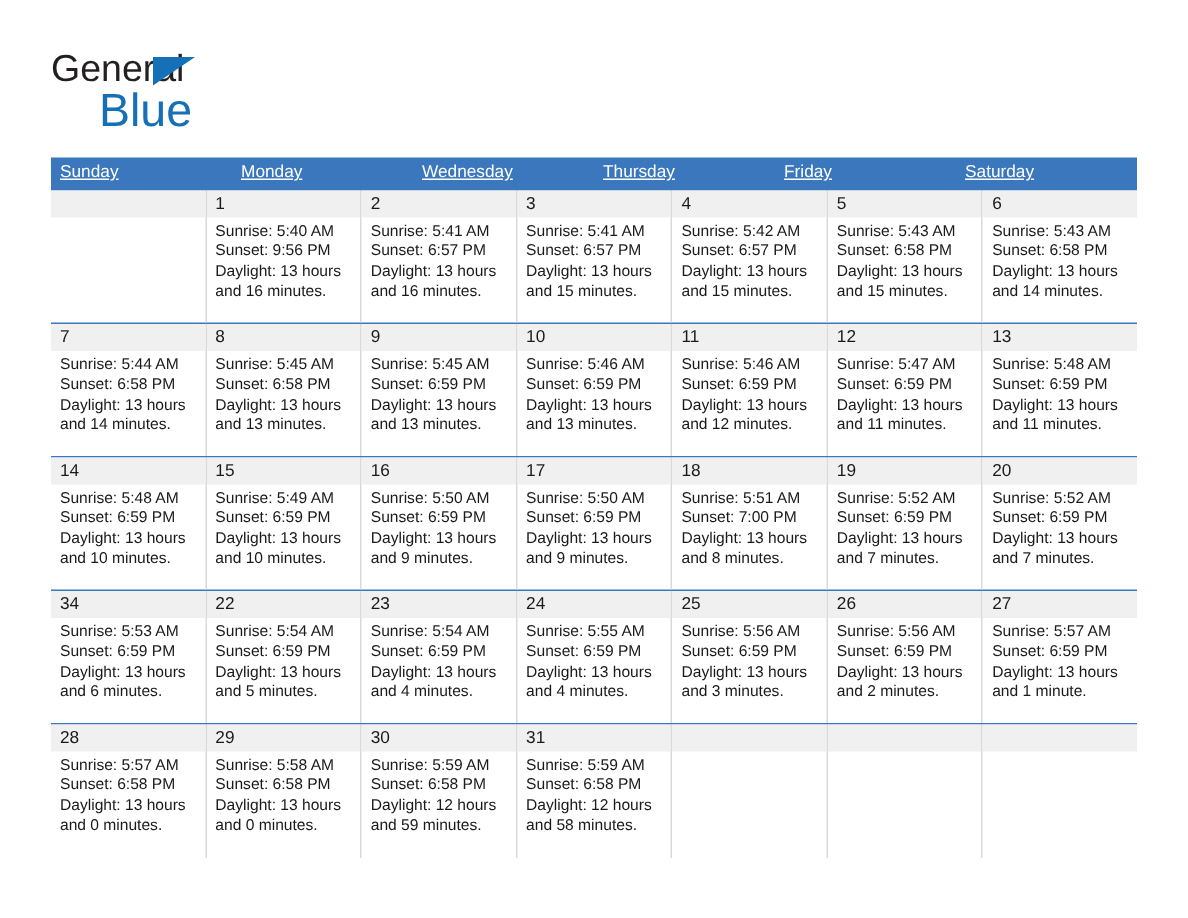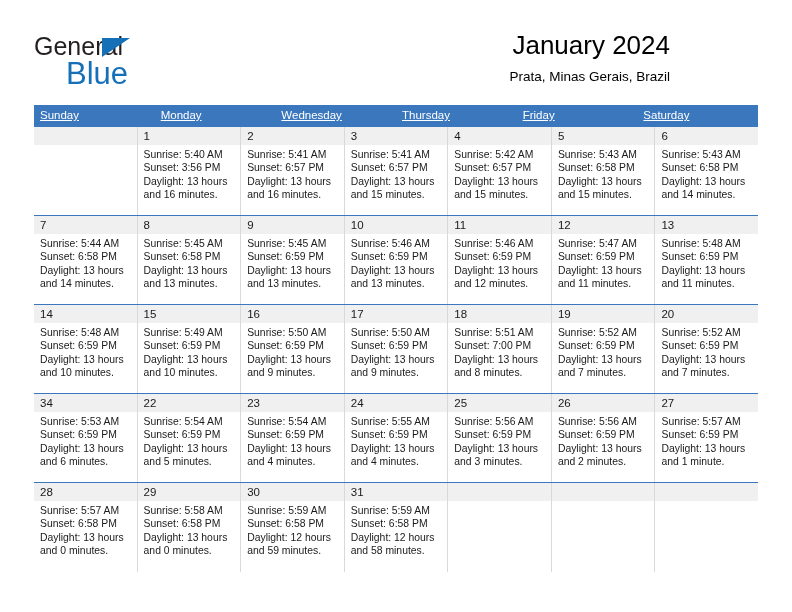--- a/index.html
+++ b/index.html
@@ -143,24 +143,20 @@
 <div class="page">
 
   <div class="header">
 
     <div class="brand">
       <span class="brand-general">General</span>
       <span class="brand-triangle"></span>
       <span class="brand-blue">Blue</span>
     </div>
 
-    <div class="title-block">
-      <div class="cal-title">January 2024</div>
-      <div class="cal-subtitle">Prata, Minas Gerais, Brazil</div>
-    </div>
 
   </div>
 
   <div class="calendar">
     <div class="weekday-row">
         <div class="weekday-cell">Sunday</div>
         <div class="weekday-cell">Monday</div>
         <div class="weekday-cell">Wednesday</div>
         <div class="weekday-cell">Thursday</div>
         <div class="weekday-cell">Friday</div>
@@ -168,21 +164,21 @@
       </div>
     <div>
         <div class="week-row">
           <div class="day-cell empty">
             <div class="day-number"></div>
           </div>
           <div class="day-cell">
             <div class="day-number">1</div>
             <div class="day-info">
               <div>Sunrise: 5:40 AM</div>
-              <div>Sunset: 3:56 PM</div>
+              <div>Sunset: 9:56 PM</div>
               <div>Daylight: 13 hours</div>
               <div>and 16 minutes.</div>
             </div>
           </div>
           <div class="day-cell">
             <div class="day-number">2</div>
             <div class="day-info">
               <div>Sunrise: 5:41 AM</div>
               <div>Sunset: 6:57 PM</div>
               <div>Daylight: 13 hours</div>

